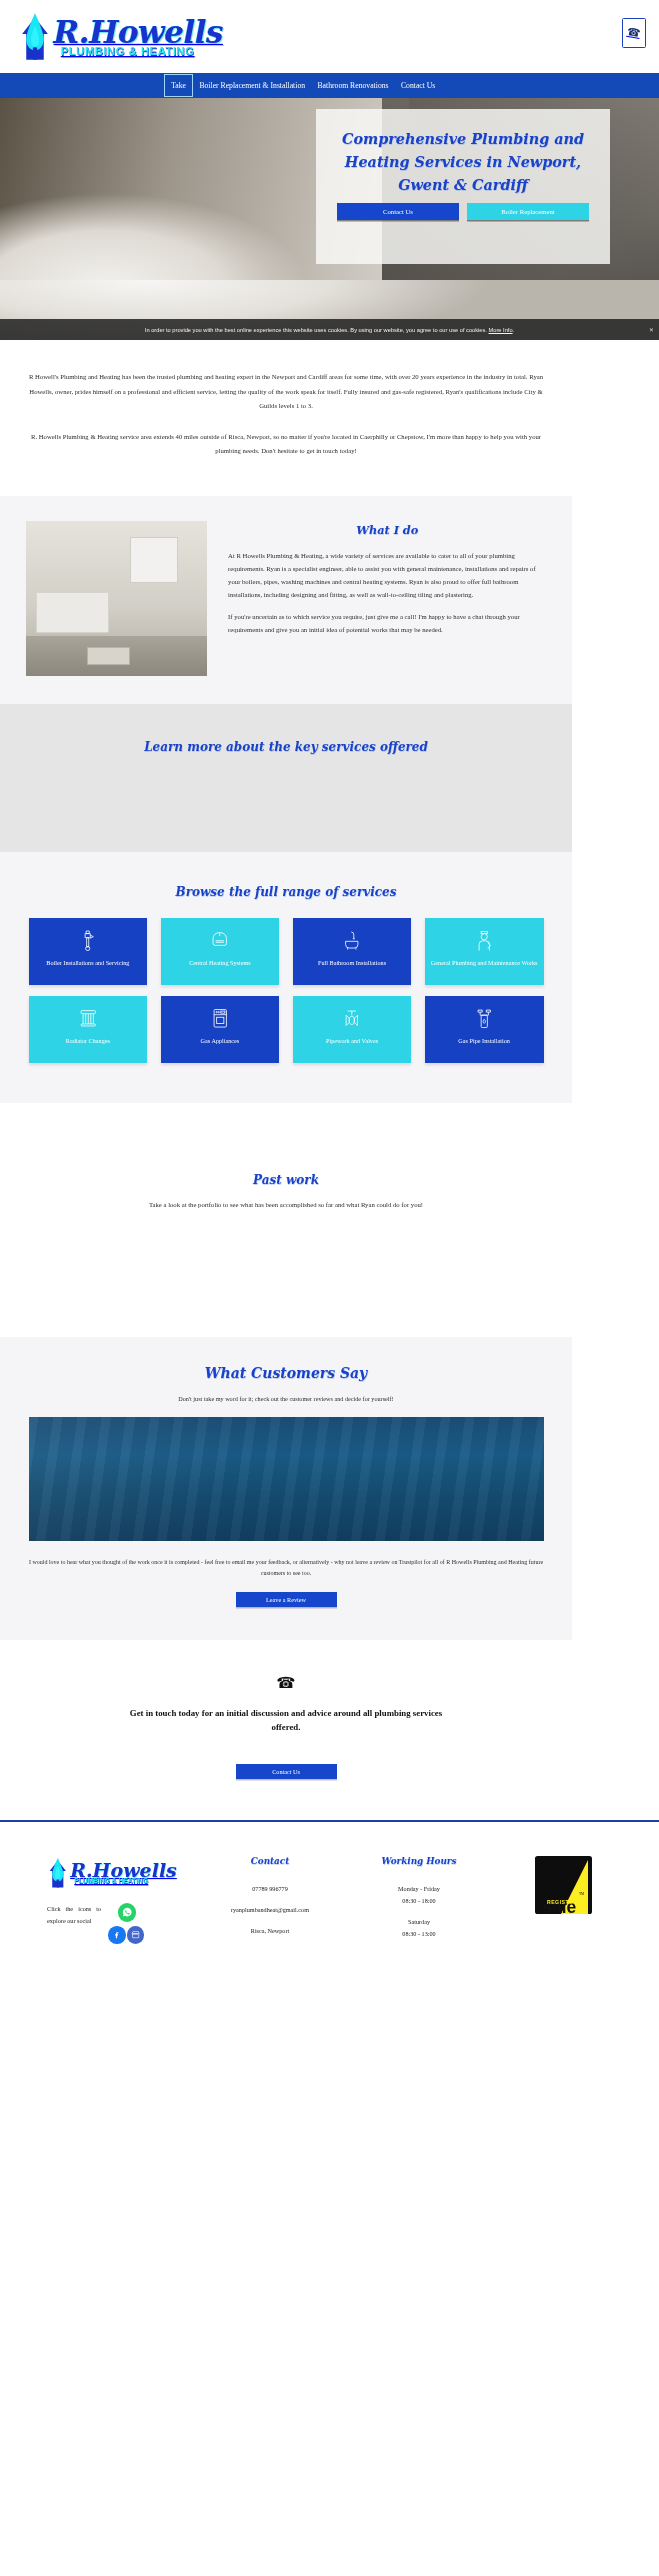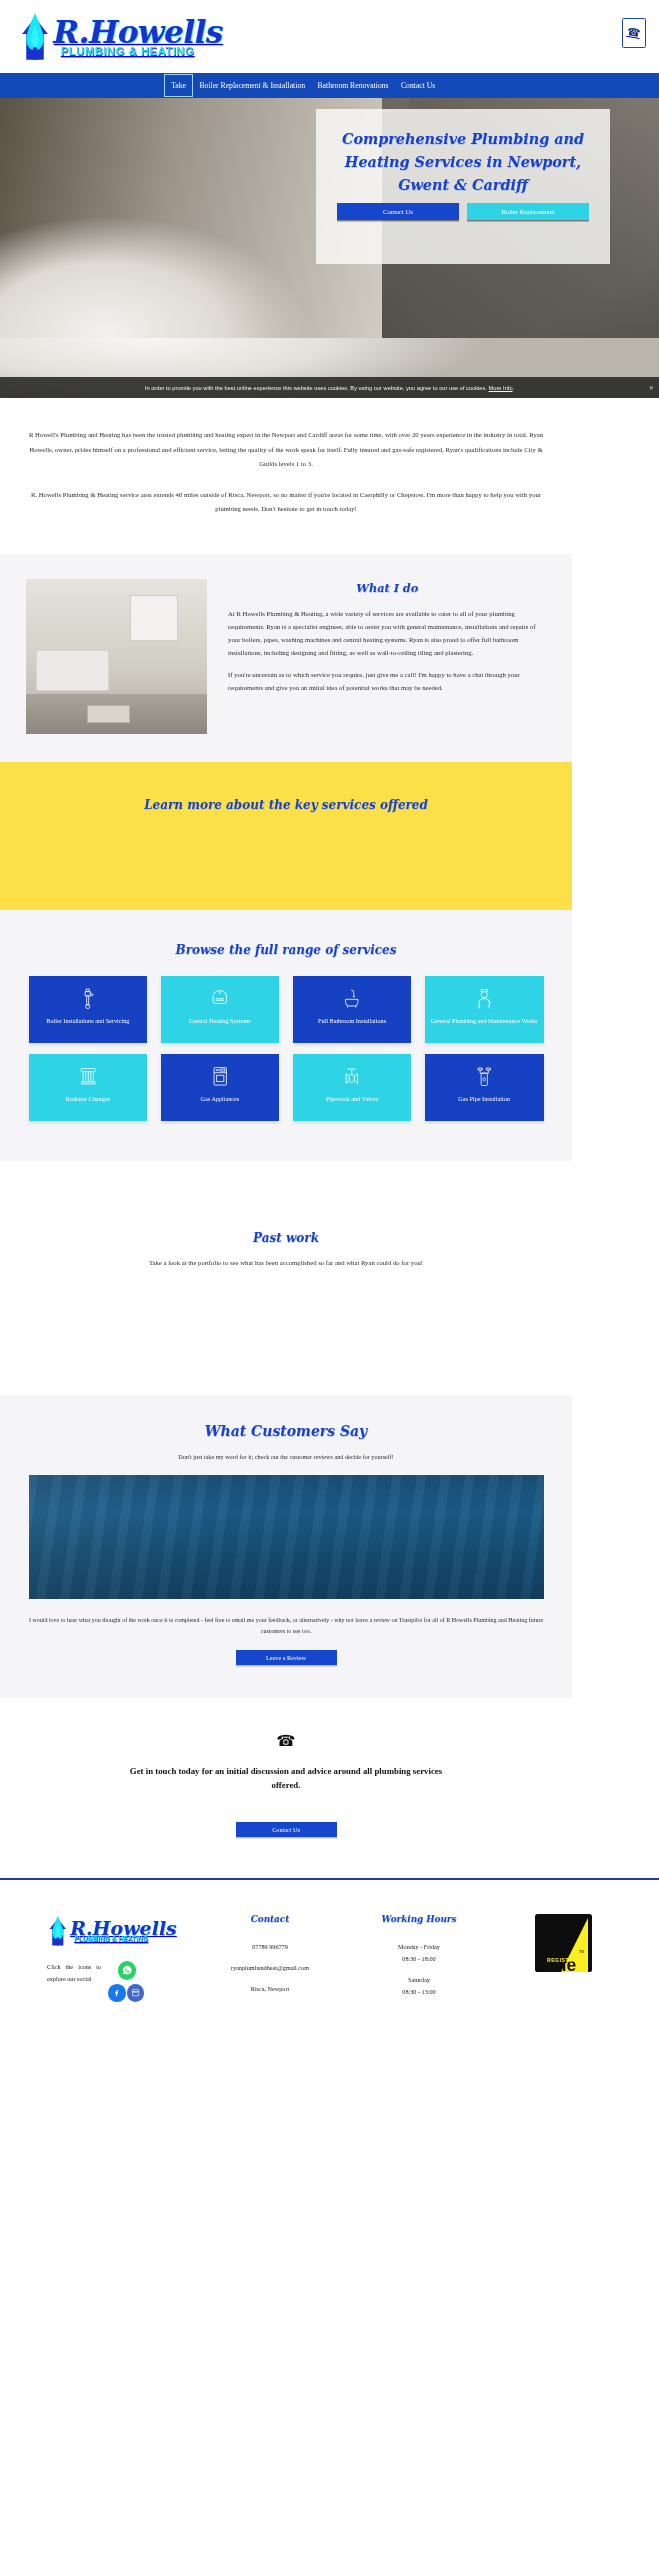--- a/index.html
+++ b/index.html
@@ -76,21 +76,21 @@
     font-family: "Liberation Serif", serif;
     font-size: 7.7px;
     text-decoration: none;
     white-space: nowrap;
   }
   .nav a.active { border: 0.5px solid #9fd6ff; margin: 1px 0; }
 
   
   .hero {
     position: relative;
-    height: 300px;
+    height: 242px;
     overflow: hidden;
     background: linear-gradient(150deg, #4a4238 0%, #7a7267 25%, #cfcbc4 55%, #e9e7e2 80%, #8e8a84 100%);
   }
   .hero:before {
     content: "";
     position: absolute; left: 0; top: 0; width: 62%; height: 100%;
     background:
       radial-gradient(ellipse 70% 55% at 26% 78%, #f2f1ee 0%, #dedad3 42%, rgba(180,176,168,0) 70%),
       linear-gradient(100deg, #5b5246 0%, #9d958a 40%, #d8d4cd 100%);
   }
@@ -187,21 +187,21 @@
   .wp-boiler { position:absolute; left:58%; top:10%; width:26%; height:30%; background:#f2f1ef; border:0.5px solid #cfcdc8; }
   .wp-sink { position:absolute; left:6%; top:46%; width:40%; height:26%; background:#eceae6; border-radius:1.5px; border:0.5px solid #d6d3cd; }
   .wp-floor { position:absolute; left:0; bottom:0; width:100%; height:26%; background:linear-gradient(180deg,#a9a49a 0%, #8c877d 100%); }
   .wp-box { position:absolute; left:34%; bottom:7%; width:24%; height:12%; background:#d8d4cc; border:0.5px solid #b6b2aa; }
   .whatido-copy { flex: 1; padding-top: 2.1px; }
   .whatido-copy h2 { font-size: 11.3px; margin-bottom: 11.3px; }
   .whatido-copy p { font-size: 6.7px; line-height: 1.95; color: #2e2e2e; }
   .whatido-copy p + p { margin-top: 9.3px; }
 
   
-  .sec-learn { background: #fde047; padding: 36px 0 98px 0; }
+  .sec-learn { background: #e5e5e5; padding: 36px 0 98px 0; }
   .sec-learn h2 { font-size: 12px; }
 
   
   .sec-services { background: #f5f5f7; padding: 33px 0 40px 0; }
   .sec-services h2 { font-size: 12px; margin-bottom: 18.5px; }
   .svc-grid {
     width: 515px; margin: 0 auto;
     display: grid; grid-template-columns: repeat(4, 1fr);
     gap: 11.3px 13.4px;
   }

